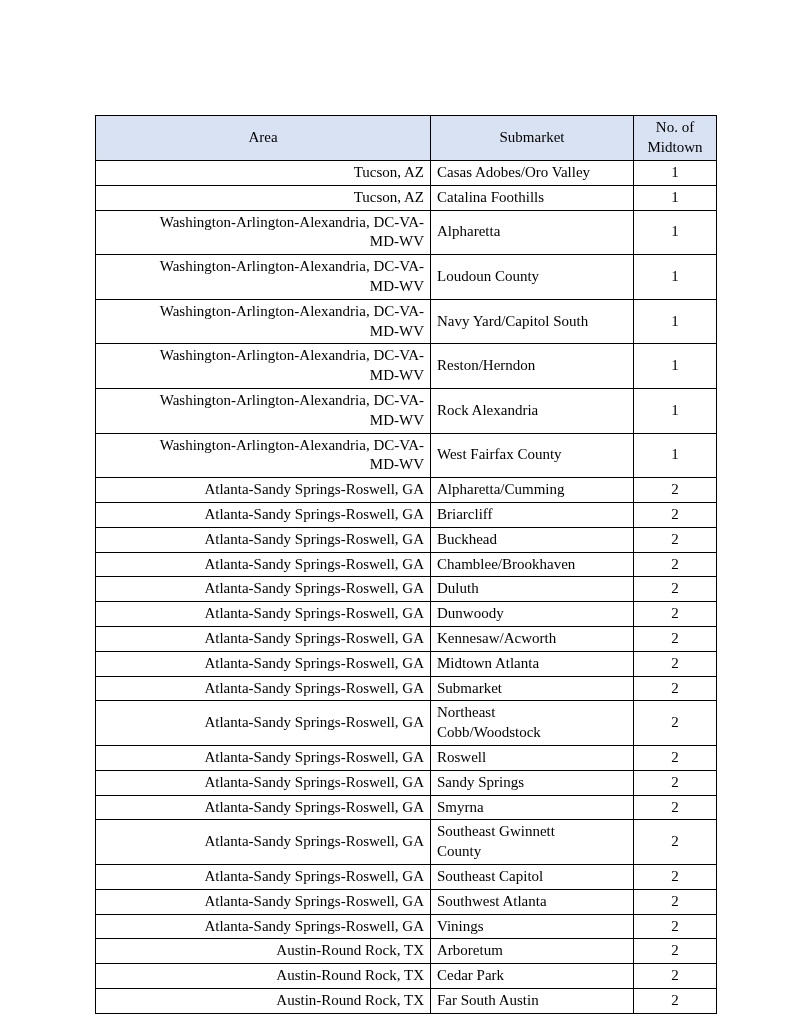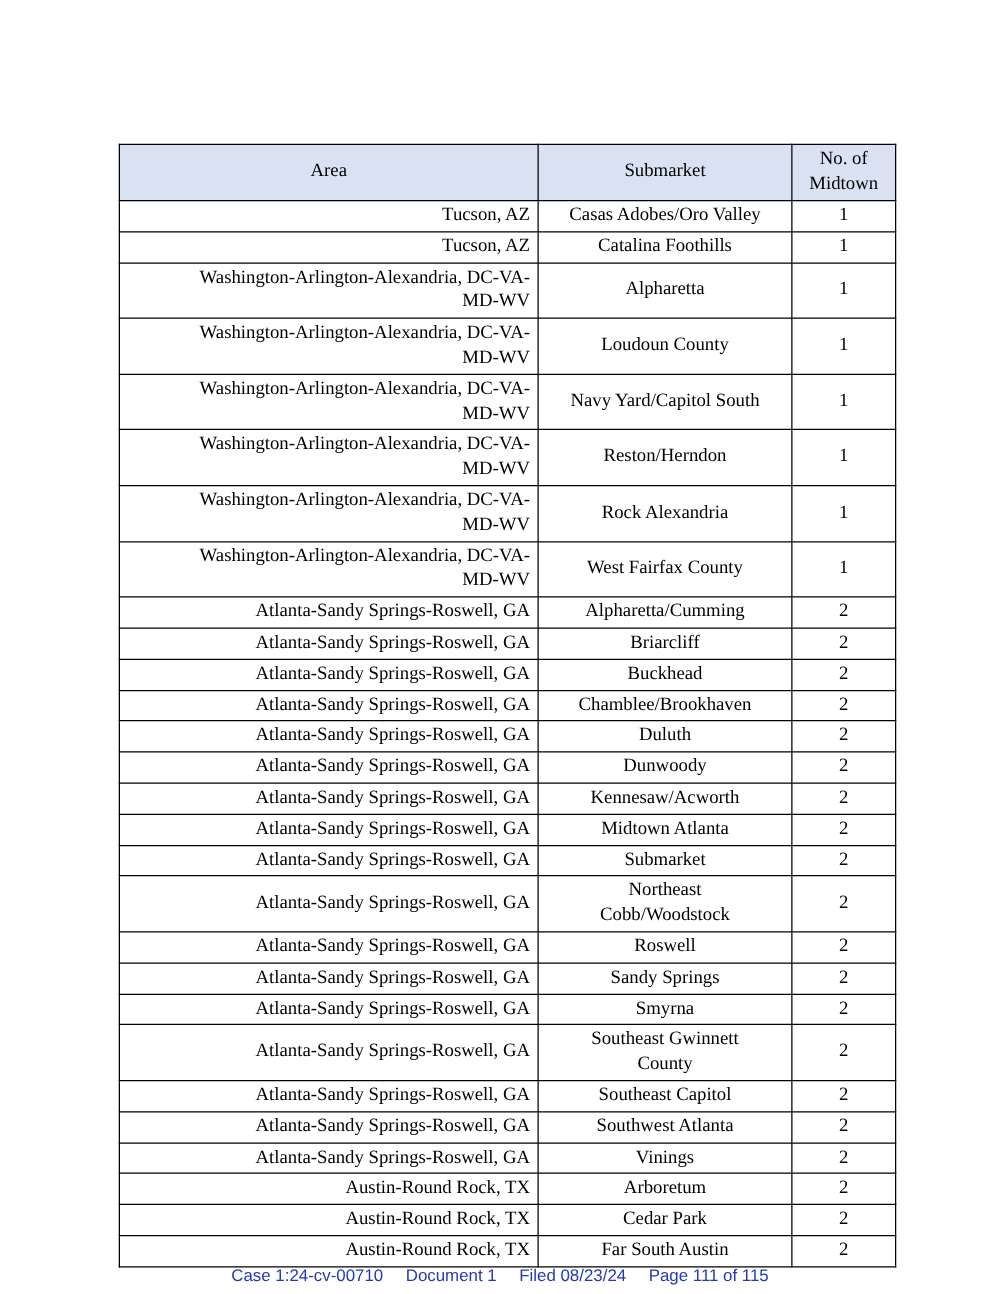--- a/index.html
+++ b/index.html
@@ -27,21 +27,21 @@
     line-height: 1.32;
     vertical-align: middle;
   }
   .data-table thead th {
     background: #D9E2F3;
     font-weight: normal;
     text-align: center;
     height: 40px;
   }
   th.col-area, td.col-area { width: 322px; text-align: right; white-space: pre-line; }
-  th.col-submarket, td.col-submarket { width: 190px; text-align: center; white-space: pre-line; }
+  th.col-submarket, td.col-submarket { width: 190px; text-align: left; white-space: pre-line; }
   th.col-bedrooms, td.col-bedrooms { width: 70px; text-align: center; }
 
   .page-number {
     position: absolute;
     top: 968px; left: 0;
     width: 100%;
     text-align: center;
     font-size: 14px;
   }
   .footer-stamp {
@@ -215,17 +215,14 @@
         </tr>
         <tr>
           <td class="col-area">Austin-Round Rock, TX</td>
           <td class="col-submarket">Far South Austin</td>
           <td class="col-bedrooms">2</td>
         </tr>
       </tbody>
   </table>
 
 
-  <div class="footer-stamp">
-    <span>Case 1:24-cv-00710</span><span>Document 1</span><span>Filed 08/23/24</span><span>Page 111 of 115</span>
-  </div>
 
 </div>
 
 </body></html>

